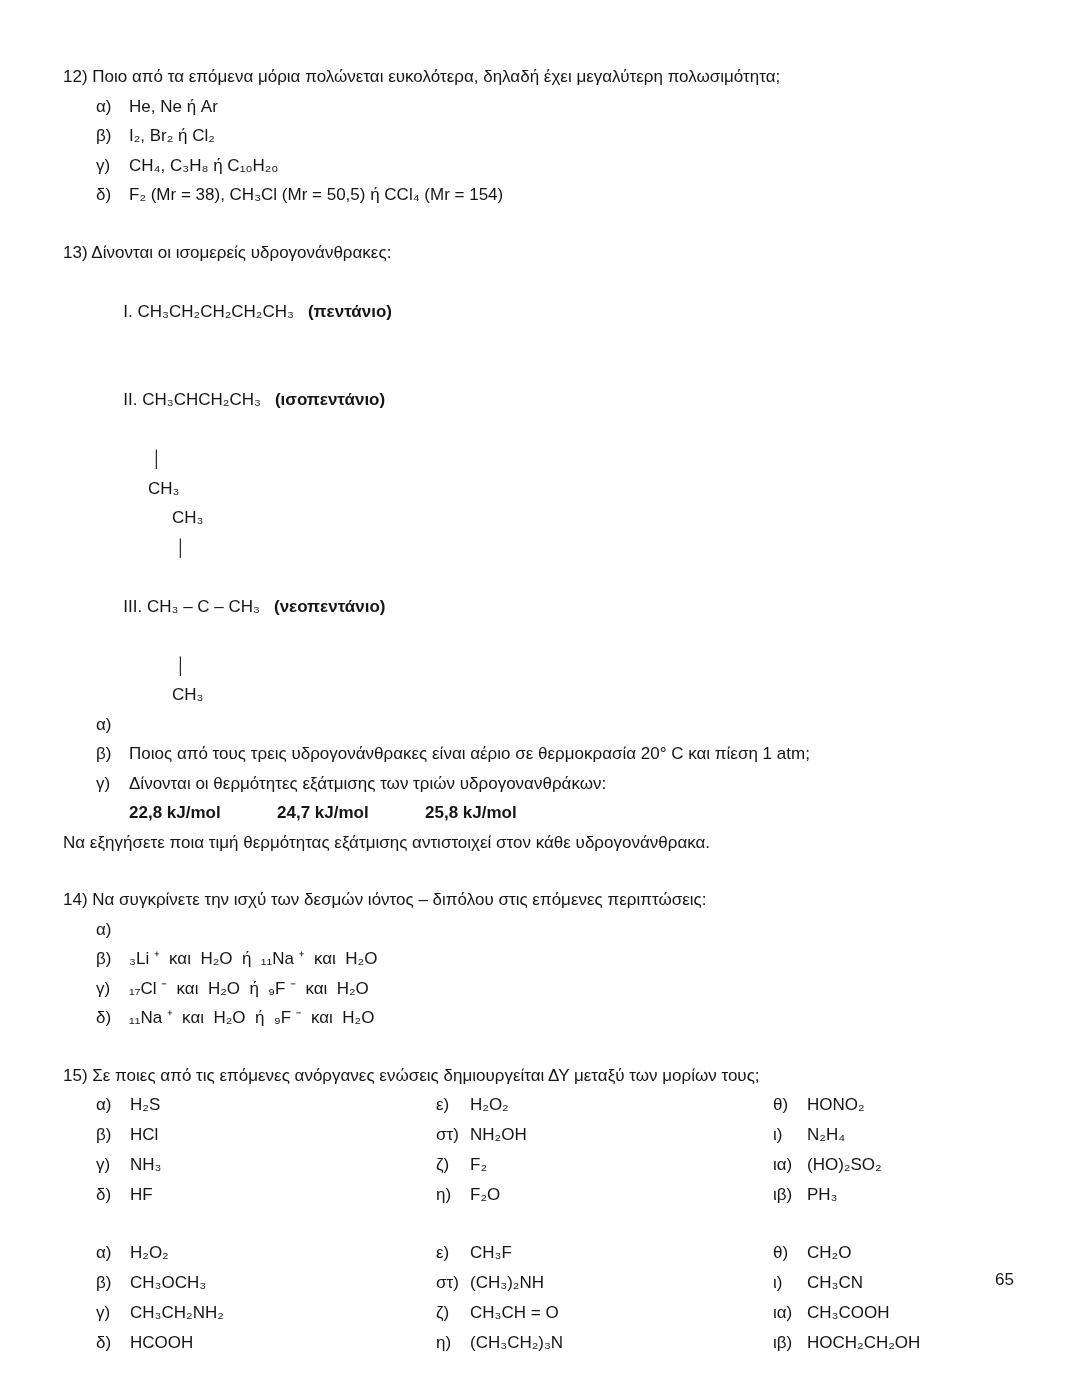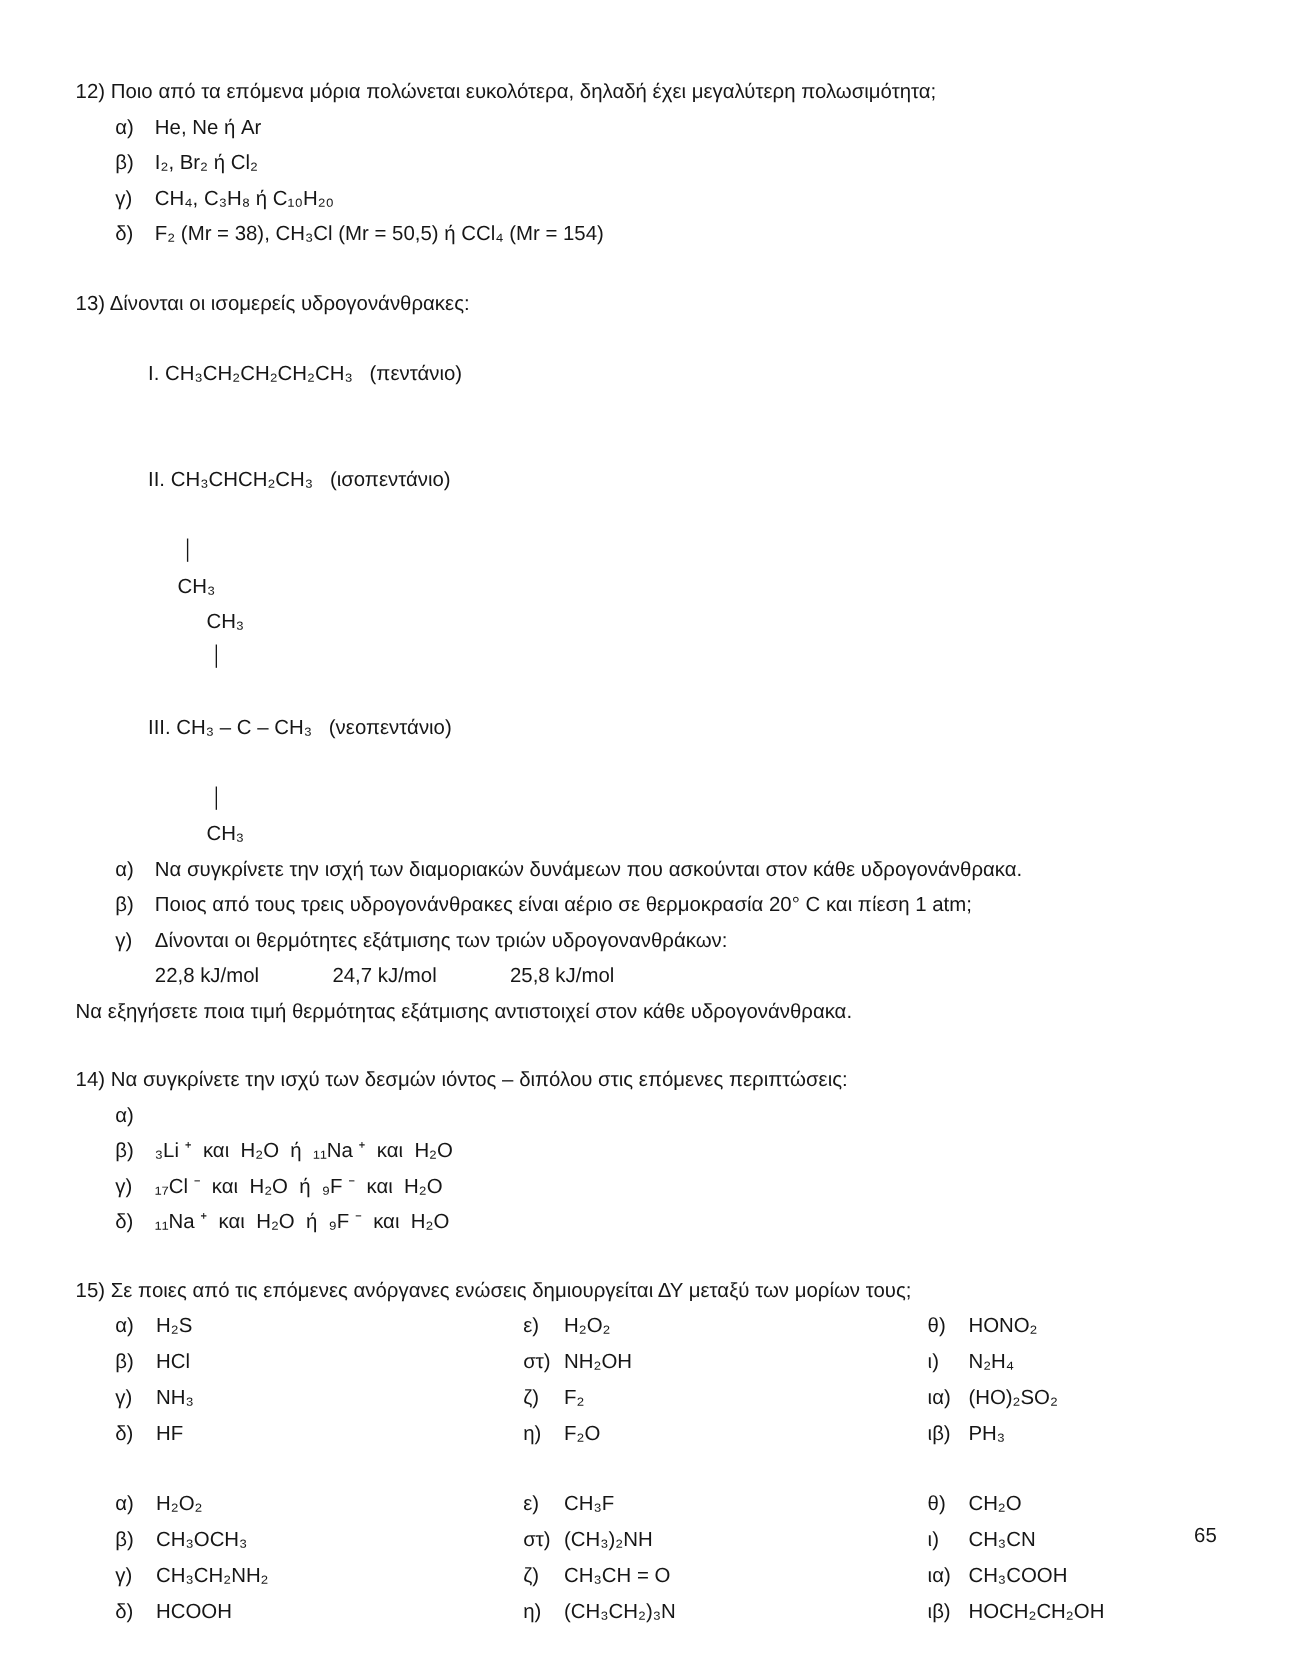--- a/index.html
+++ b/index.html
@@ -22,24 +22,24 @@
   .opt { display: flex; margin-left: 33px; }
   .lab { width: 33px; flex-shrink: 0; }
   .txt { white-space: pre-wrap; }
   .line { white-space: pre-wrap; }
   .ml32 { margin-left: 32px; }
   .ml66 { }
   .ml85 { margin-left: 85px; }
   .ml89 { margin-left: 89px; }
   .ml109 { margin-left: 109px; }
   .ml113 { margin-left: 113px; }
-  .iso-name { margin-left: 14px; }
+  .iso-name { margin-left: 14px; font-weight: bold; }
   .bond { font-size: 16px; }
   .heats { margin-left: 66px; }
-  .heat { display: inline-block; width: 148px; }
+  .heat { display: inline-block; width: 148px; font-weight: bold; }
   .heat:last-child { width: auto; }
   .cols { display: flex; margin-left: 33px; line-height: 30px; }
   .c1 { width: 340px; }
   .c2 { width: 337px; }
   .c3 { flex: 1; }
   .cell { display: flex; }
   .cell .lab { width: 34px; }
   .page-number {
     position: absolute;
     top: 1265px;
@@ -89,21 +89,20 @@
 
     <div class="line ml32">
       <span>III. CH₃ – C – CH₃</span><span class="iso-name">(νεοπεντάνιο)</span>
     </div>
 
     <div class="line ml113 bond">│</div>
     <div class="line ml109">CH₃</div>
 
     <div class="opt">
       <span class="lab">α)</span>
-      <span class="txt">Να συγκρίνετε την ισχή των διαμοριακών δυνάμεων που ασκούνται στον κάθε υδρογονάνθρακα.</span>
     </div>
     <div class="opt">
       <span class="lab">β)</span>
       <span class="txt">Ποιος από τους τρεις υδρογονάνθρακες είναι αέριο σε θερμοκρασία 20° C και πίεση 1 atm;</span>
     </div>
     <div class="opt">
       <span class="lab">γ)</span>
       <span class="txt">Δίνονται οι θερμότητες εξάτμισης των τριών υδρογονανθράκων:</span>
     </div>
 

